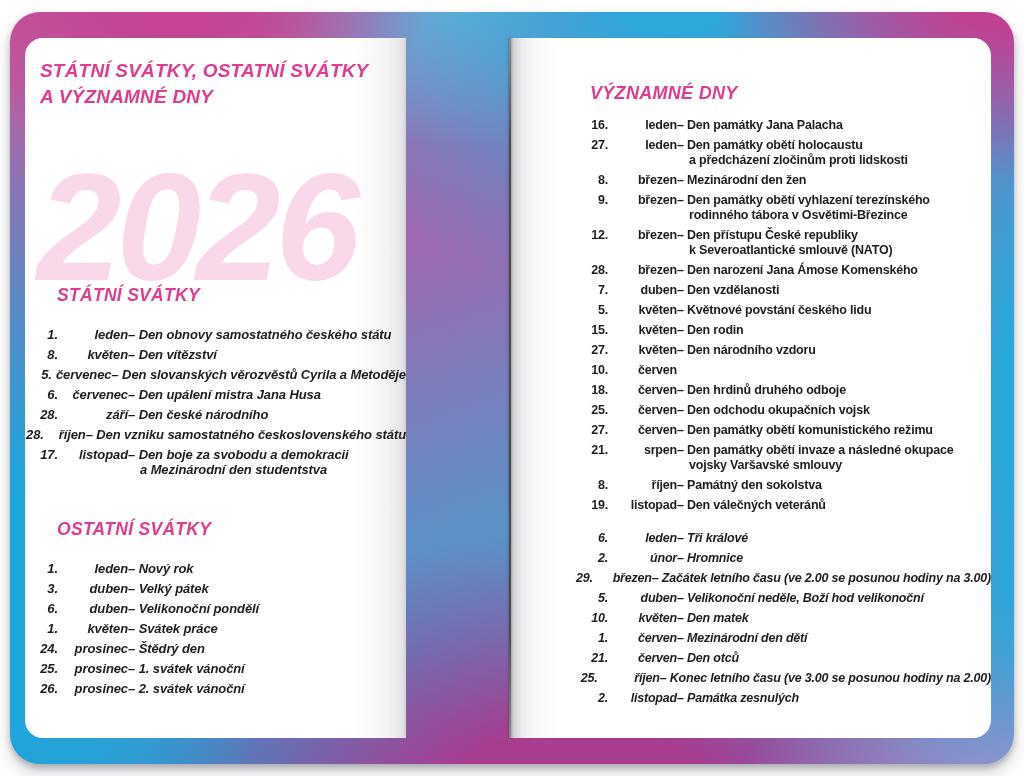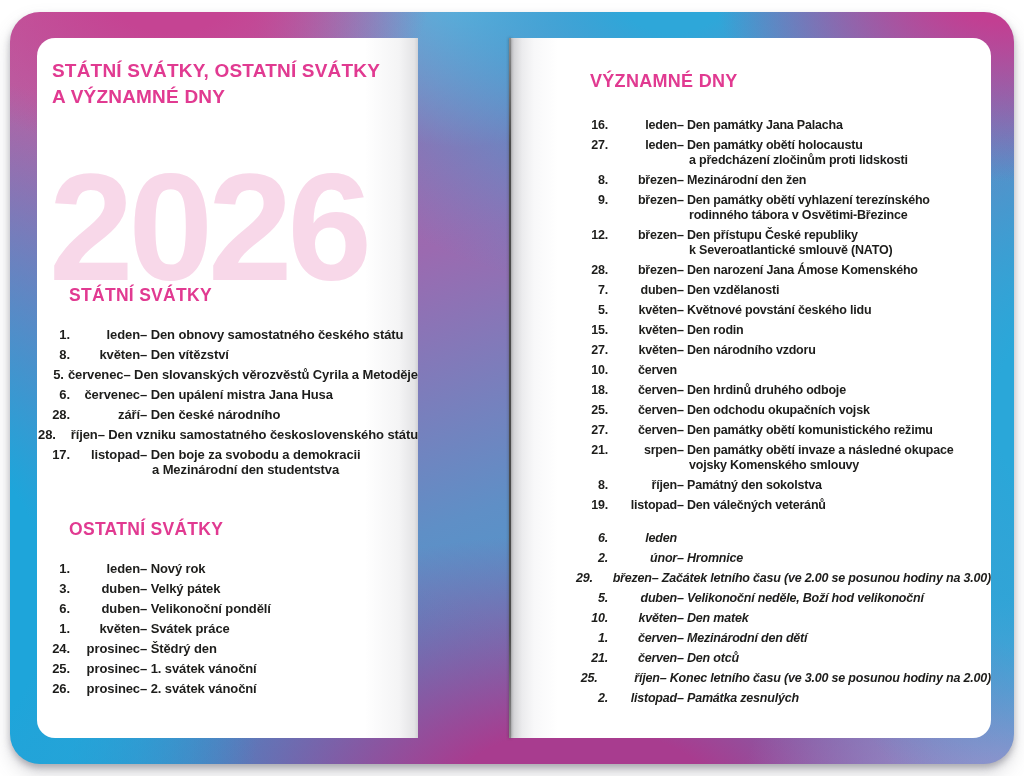--- a/index.html
+++ b/index.html
@@ -23,22 +23,23 @@
       radial-gradient(ellipse 270px 430px at 103% 53%, #2aa7d9 18%, rgba(42,167,217,0) 100%),
       radial-gradient(ellipse 280px 190px at 101% 103%,#b18fc9  0%, rgba(177,143,201,0) 100%),
       radial-gradient(ellipse 520px 260px at 57% 104%, #a83c8f 25%, rgba(168,60,143,0) 100%),
       radial-gradient(ellipse 380px 240px at 22% 104%, #22a6d9 15%, rgba(34,166,217,0) 100%),
       linear-gradient(160deg,#c05e9f 0%, #9b6ab0 35%, #5f8fc6 60%, #2aa7d9 100%);
     box-shadow:0 4px 6px rgba(110,110,125,.45), 0 10px 18px rgba(110,110,125,.25);
   }
   
   .page{ position:absolute; top:26px; height:700px; }
   .page-left{
-    left:27px; width:381px; border-radius:18px 0 0 18px;
+    left:15px; width:381px; border-radius:18px 0 0 18px;
     background:linear-gradient(90deg,#ffffff 0%, #ffffff 86%, #f4f4f5 95%, #e4e4e6 99%, #d2d2d5 100%);
+    font-style:italic;
   }
   .page-right{
     left:500px; width:481px; border-radius:0 18px 18px 0;
     background:linear-gradient(90deg,#c9c9cc 0%, #ebebed 2.5%, #f8f8f9 5%, #ffffff 10%);
   }
   .spine{
     position:absolute; left:499px; top:26px; width:2px; height:700px;
     background:linear-gradient(180deg,#8a8a8a,#4a4a4a 15%,#4a4a4a 85%,#8a8a8a);
     box-shadow:0 0 3px rgba(40,40,40,.55);
   }
@@ -51,23 +52,24 @@
   .year{
     position:absolute; left:12px; top:113px;
     font-size:152px; line-height:1; font-weight:700; letter-spacing:-5px;
     color:var(--year-pink,#f8d8e9);
   }
   .heading{
     font-size:17.5px; line-height:24px; font-weight:700; letter-spacing:.3px;
     color:var(--accent,#e13a91); margin-left:15px;
   }
   .heading-right{
-    position:absolute; left:80px; top:31px;
+    position:absolute; left:80px; top:43px;
     font-size:18px; line-height:24px; font-weight:700; letter-spacing:.3px;
     color:var(--accent,#e13a91);
+    font-style:italic;
   }
   #left-sections{ position:absolute; left:0; top:245px; width:100%; }
   #left-sections .heading{ margin-bottom:20px;margin-left:32px; }
   #left-sections .list + .heading{ margin-top:40px; }
   #right-list{ position:absolute; left:0; top:80px; width:100%; }
   #right-list .group + .group{ margin-top:18px; }
 
   .row{ display:flex; align-items:flex-start; margin-bottom:5px;
         font-size:13px; line-height:15px; font-weight:600; letter-spacing:-.1px; }
   .page-right .row{ font-size:12.5px; letter-spacing:-.2px; }
@@ -242,37 +244,38 @@
             </div>
             <div class="row">
               <span class="num">27.</span>
               <span class="mon">červen</span>
               <span class="desc">– Den památky obětí komunistického režimu</span>
             </div>
             <div class="row">
               <span class="num">21.</span>
               <span class="mon">srpen</span>
               <span class="desc">– Den památky obětí invaze a následné okupace
-vojsky Komenského smlouvy</span>
+vojsky Varšavské smlouvy</span>
             </div>
             <div class="row">
               <span class="num">8.</span>
               <span class="mon">říjen</span>
               <span class="desc">– Památný den sokolstva</span>
             </div>
             <div class="row">
               <span class="num">19.</span>
               <span class="mon">listopad</span>
               <span class="desc">– Den válečných veteránů</span>
             </div>
           </div>
           <div class="group it">
             <div class="row">
               <span class="num">6.</span>
               <span class="mon">leden</span>
+              <span class="desc">– Tři králové</span>
             </div>
             <div class="row">
               <span class="num">2.</span>
               <span class="mon">únor</span>
               <span class="desc">– Hromnice</span>
             </div>
             <div class="row">
               <span class="num">29.</span>
               <span class="mon">březen</span>
               <span class="desc">– Začátek letního času (ve 2.00 se posunou hodiny na 3.00)</span>

